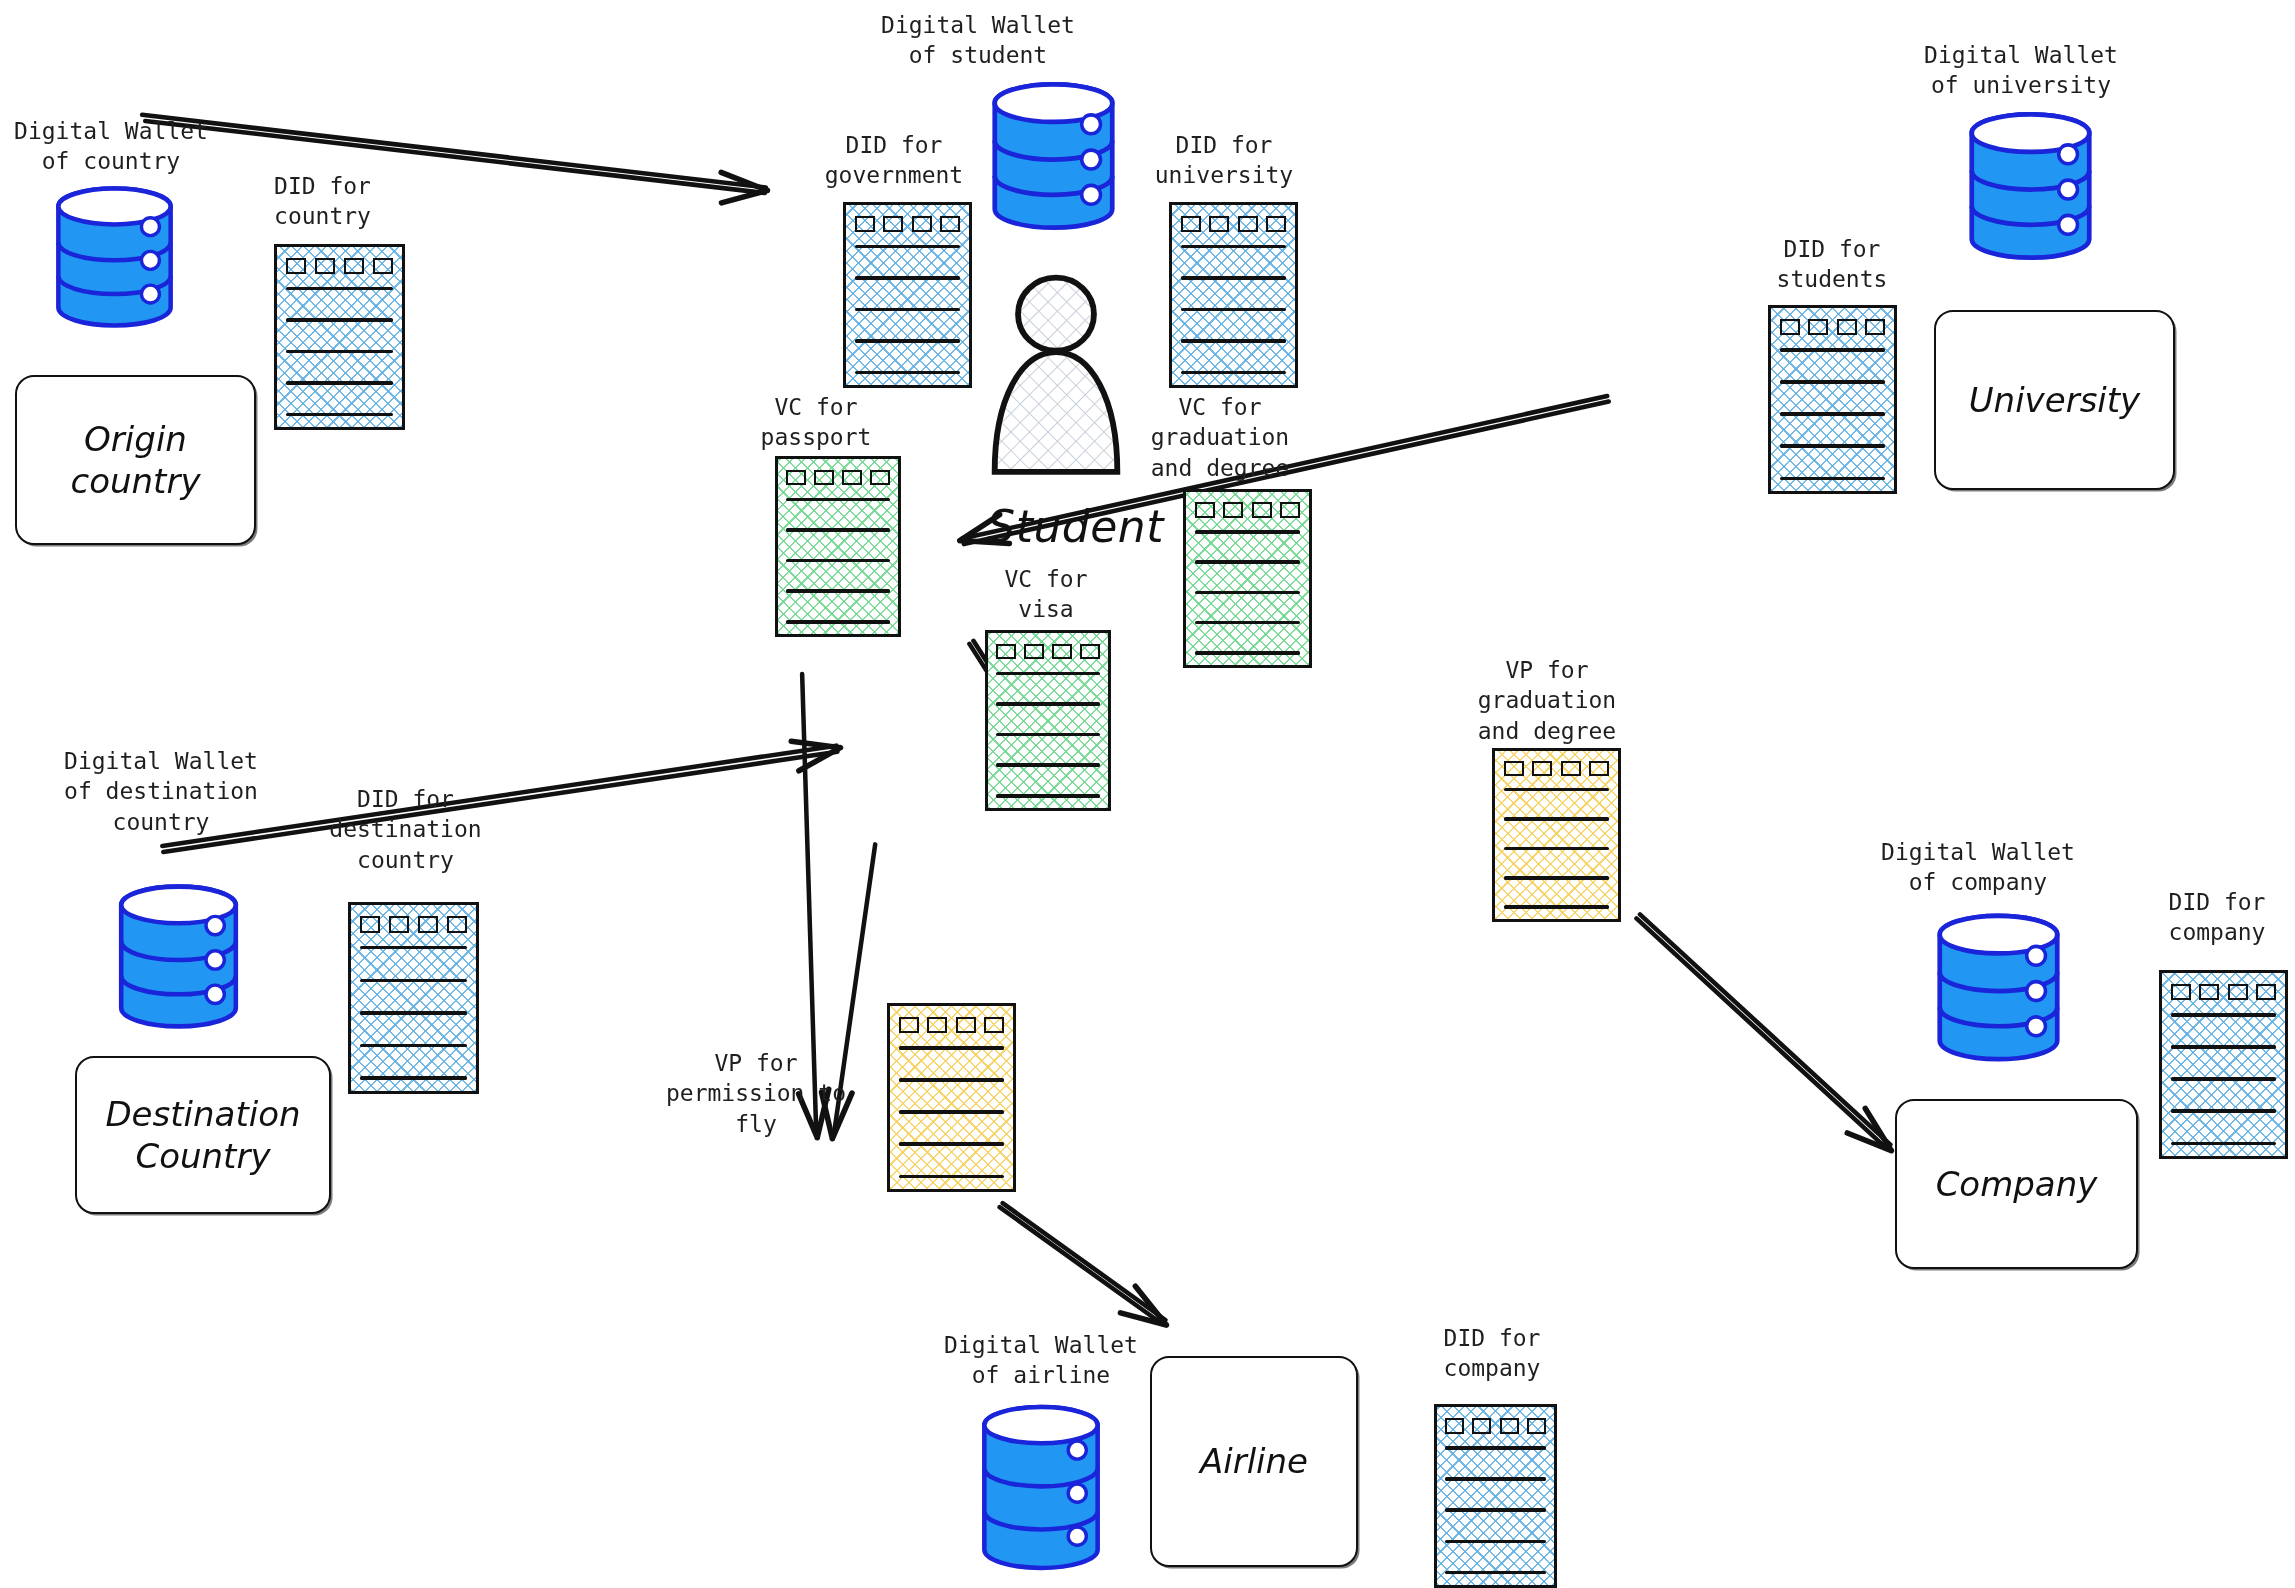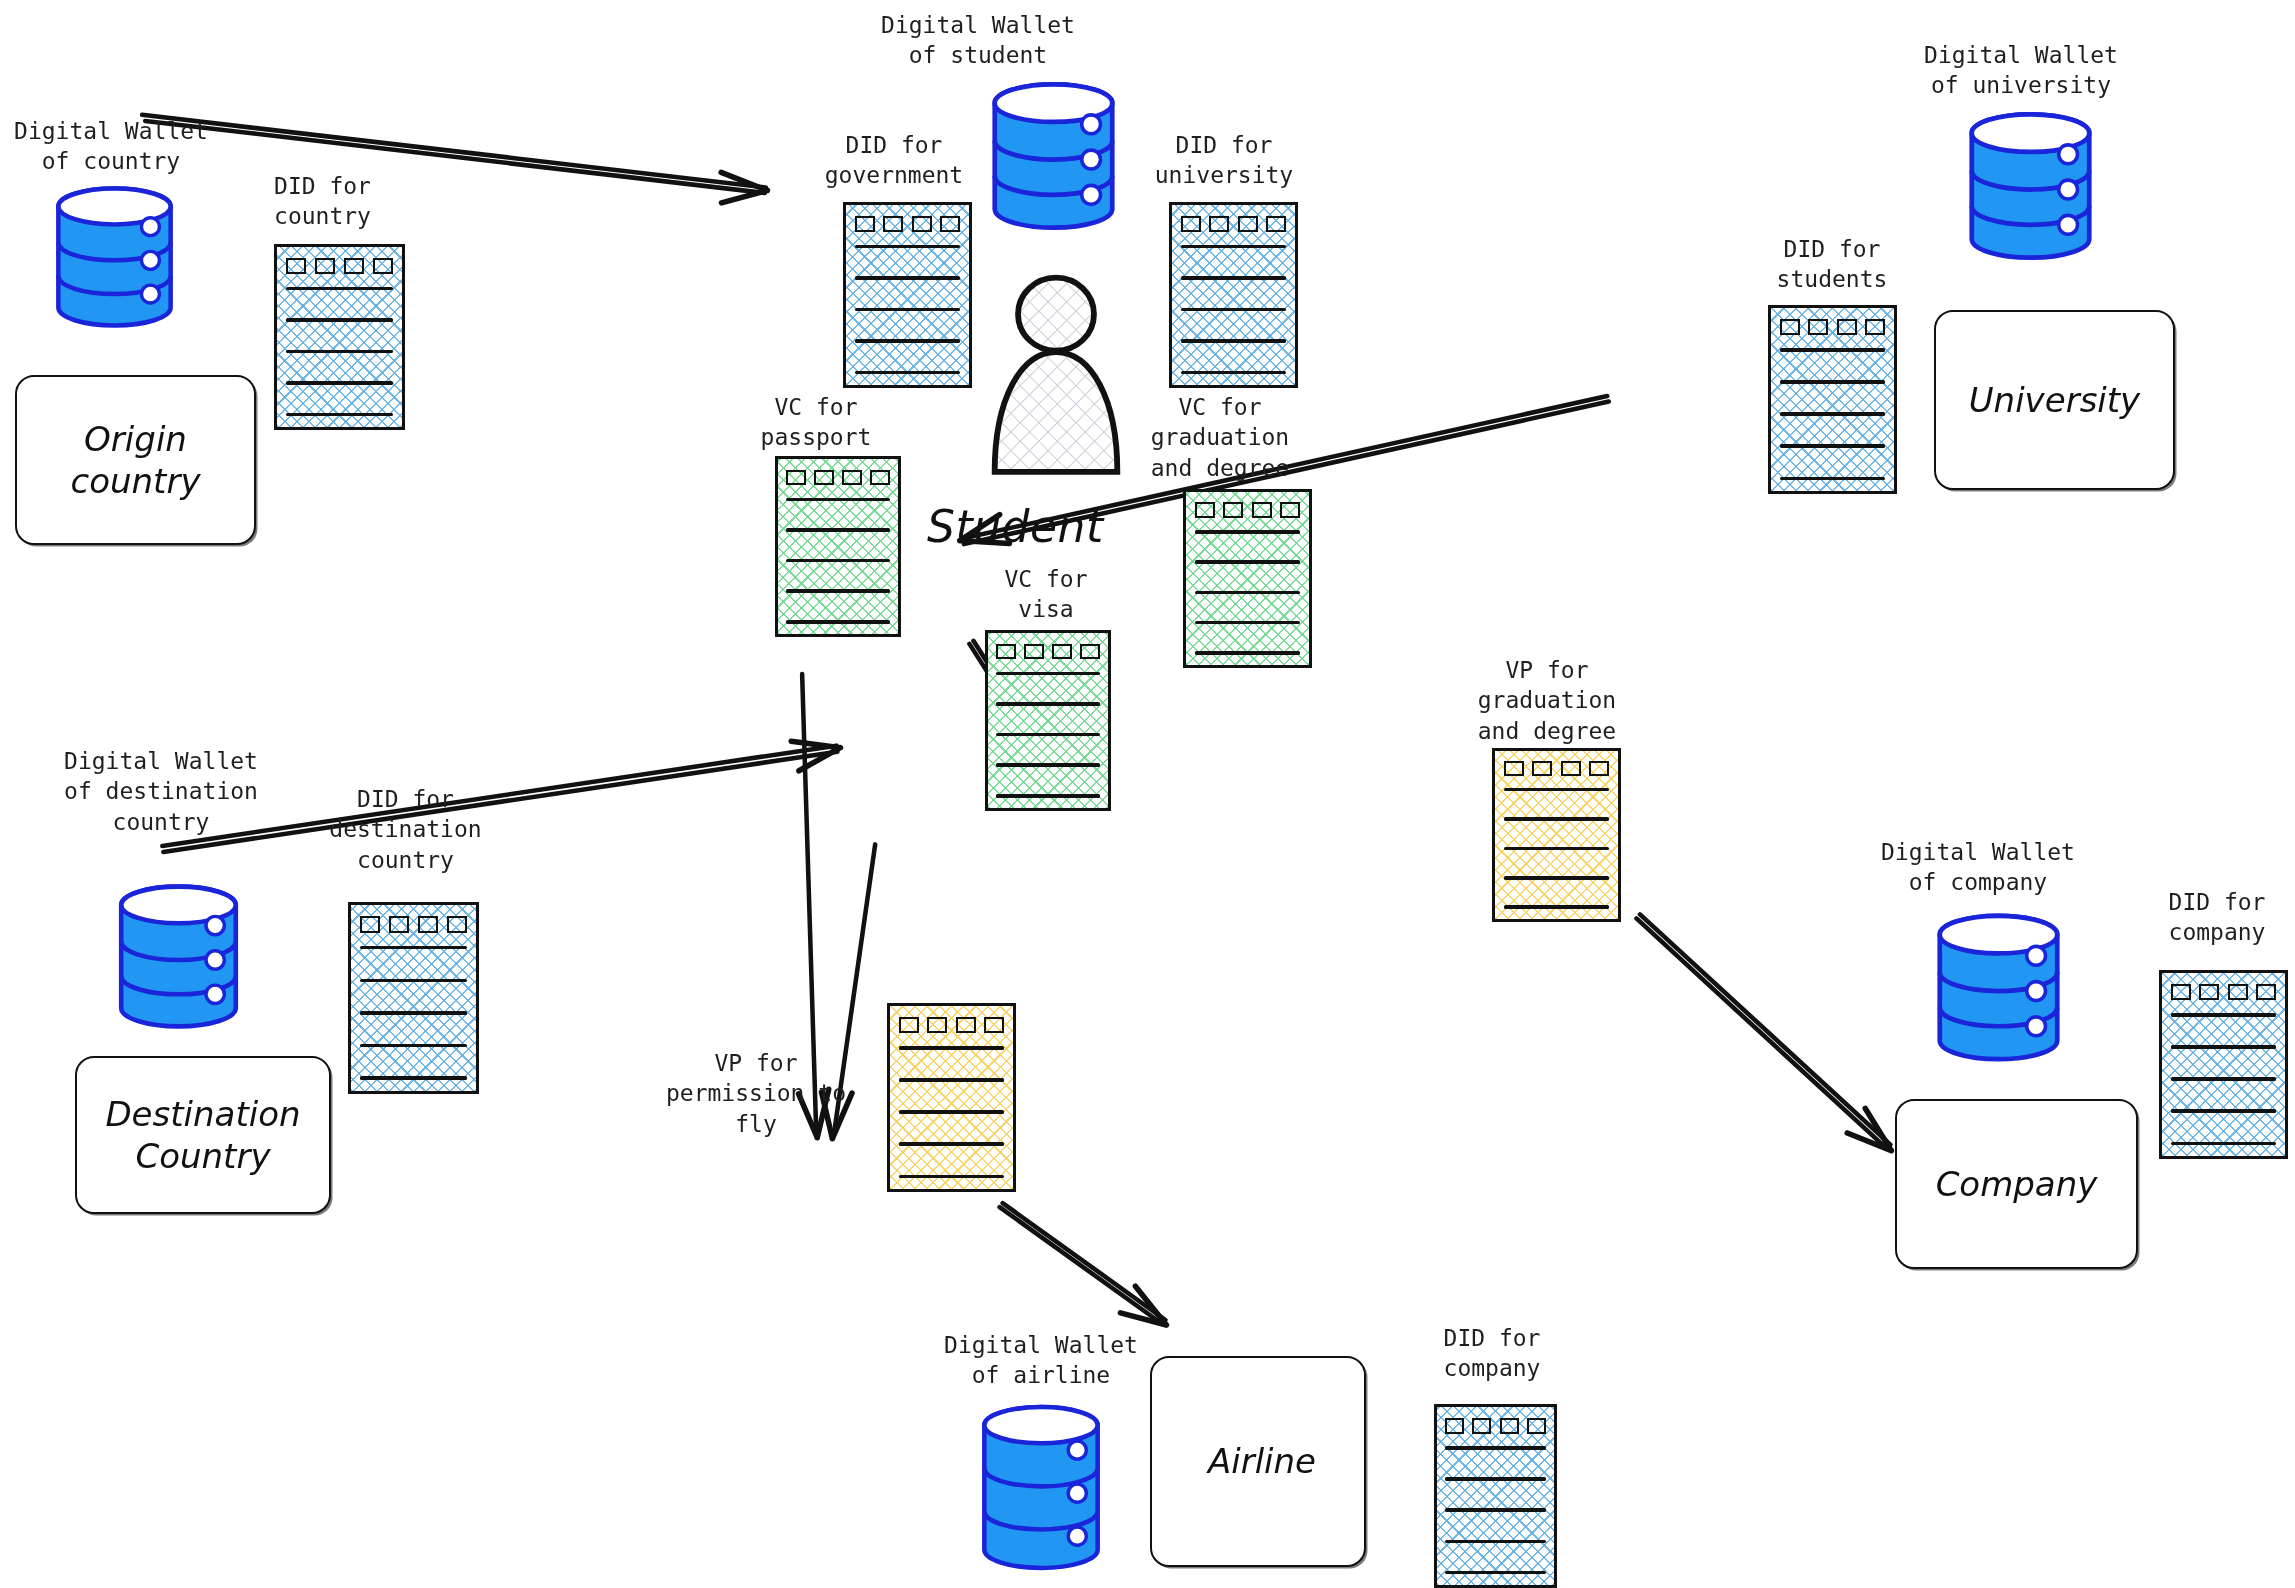--- a/index.html
+++ b/index.html
@@ -15,21 +15,21 @@
     text-align:center;
     white-space:pre;
     letter-spacing:0px;
   }
 
   .hand{
     position:absolute;
     font-family:"DejaVu Sans",sans-serif;
     font-size:35px;
     color:#111;
-    text-align:left;
+    text-align:right;
     white-space:pre;
     font-style:italic;
     letter-spacing:0.5px;
   }
 
   .node-box{
     position:absolute;
     border:2.5px solid #111;
     border-radius:19px;
     background:#fff;
@@ -444,21 +444,21 @@
     <svg viewBox="0 0 120 150">
       <path d="M10,20 a50,16 0 0 1 100,0 v110 a50,16 0 0 1 -100,0 z" fill="#2196f3" stroke="#1a24d8" stroke-width="4"></path>
       <ellipse cx="60" cy="20" rx="50" ry="16" fill="#fff" stroke="#1a24d8" stroke-width="4"></ellipse>
       <path d="M10,58 a50,16 0 0 0 100,0" fill="none" stroke="#1a24d8" stroke-width="4"></path>
       <path d="M10,96 a50,16 0 0 0 100,0" fill="none" stroke="#1a24d8" stroke-width="4"></path>
       <circle cx="92" cy="42" r="8" fill="#fff" stroke="#1a24d8" stroke-width="3"></circle>
       <circle cx="92" cy="80" r="8" fill="#fff" stroke="#1a24d8" stroke-width="3"></circle>
       <circle cx="92" cy="118" r="8" fill="#fff" stroke="#1a24d8" stroke-width="3"></circle>
     </svg>
   </div>
-  <div class="node-box" style="left:1150px;top:1356px;width:204px;height:207px;padding-left:8px;">
+  <div class="node-box" style="left:1150px;top:1356px;width:204px;height:207px;">
     <span>Airline</span>
   </div>
   <div class="lbl" style="left:1419px;top:1323px;width:146px;">DID for
 company</div>
   <div class="doc blue" style="left:1434px;top:1404px;width:123px;height:184px;">
     <div class="boxes">
         <i></i>
         <i></i>
         <i></i>
         <i></i>

